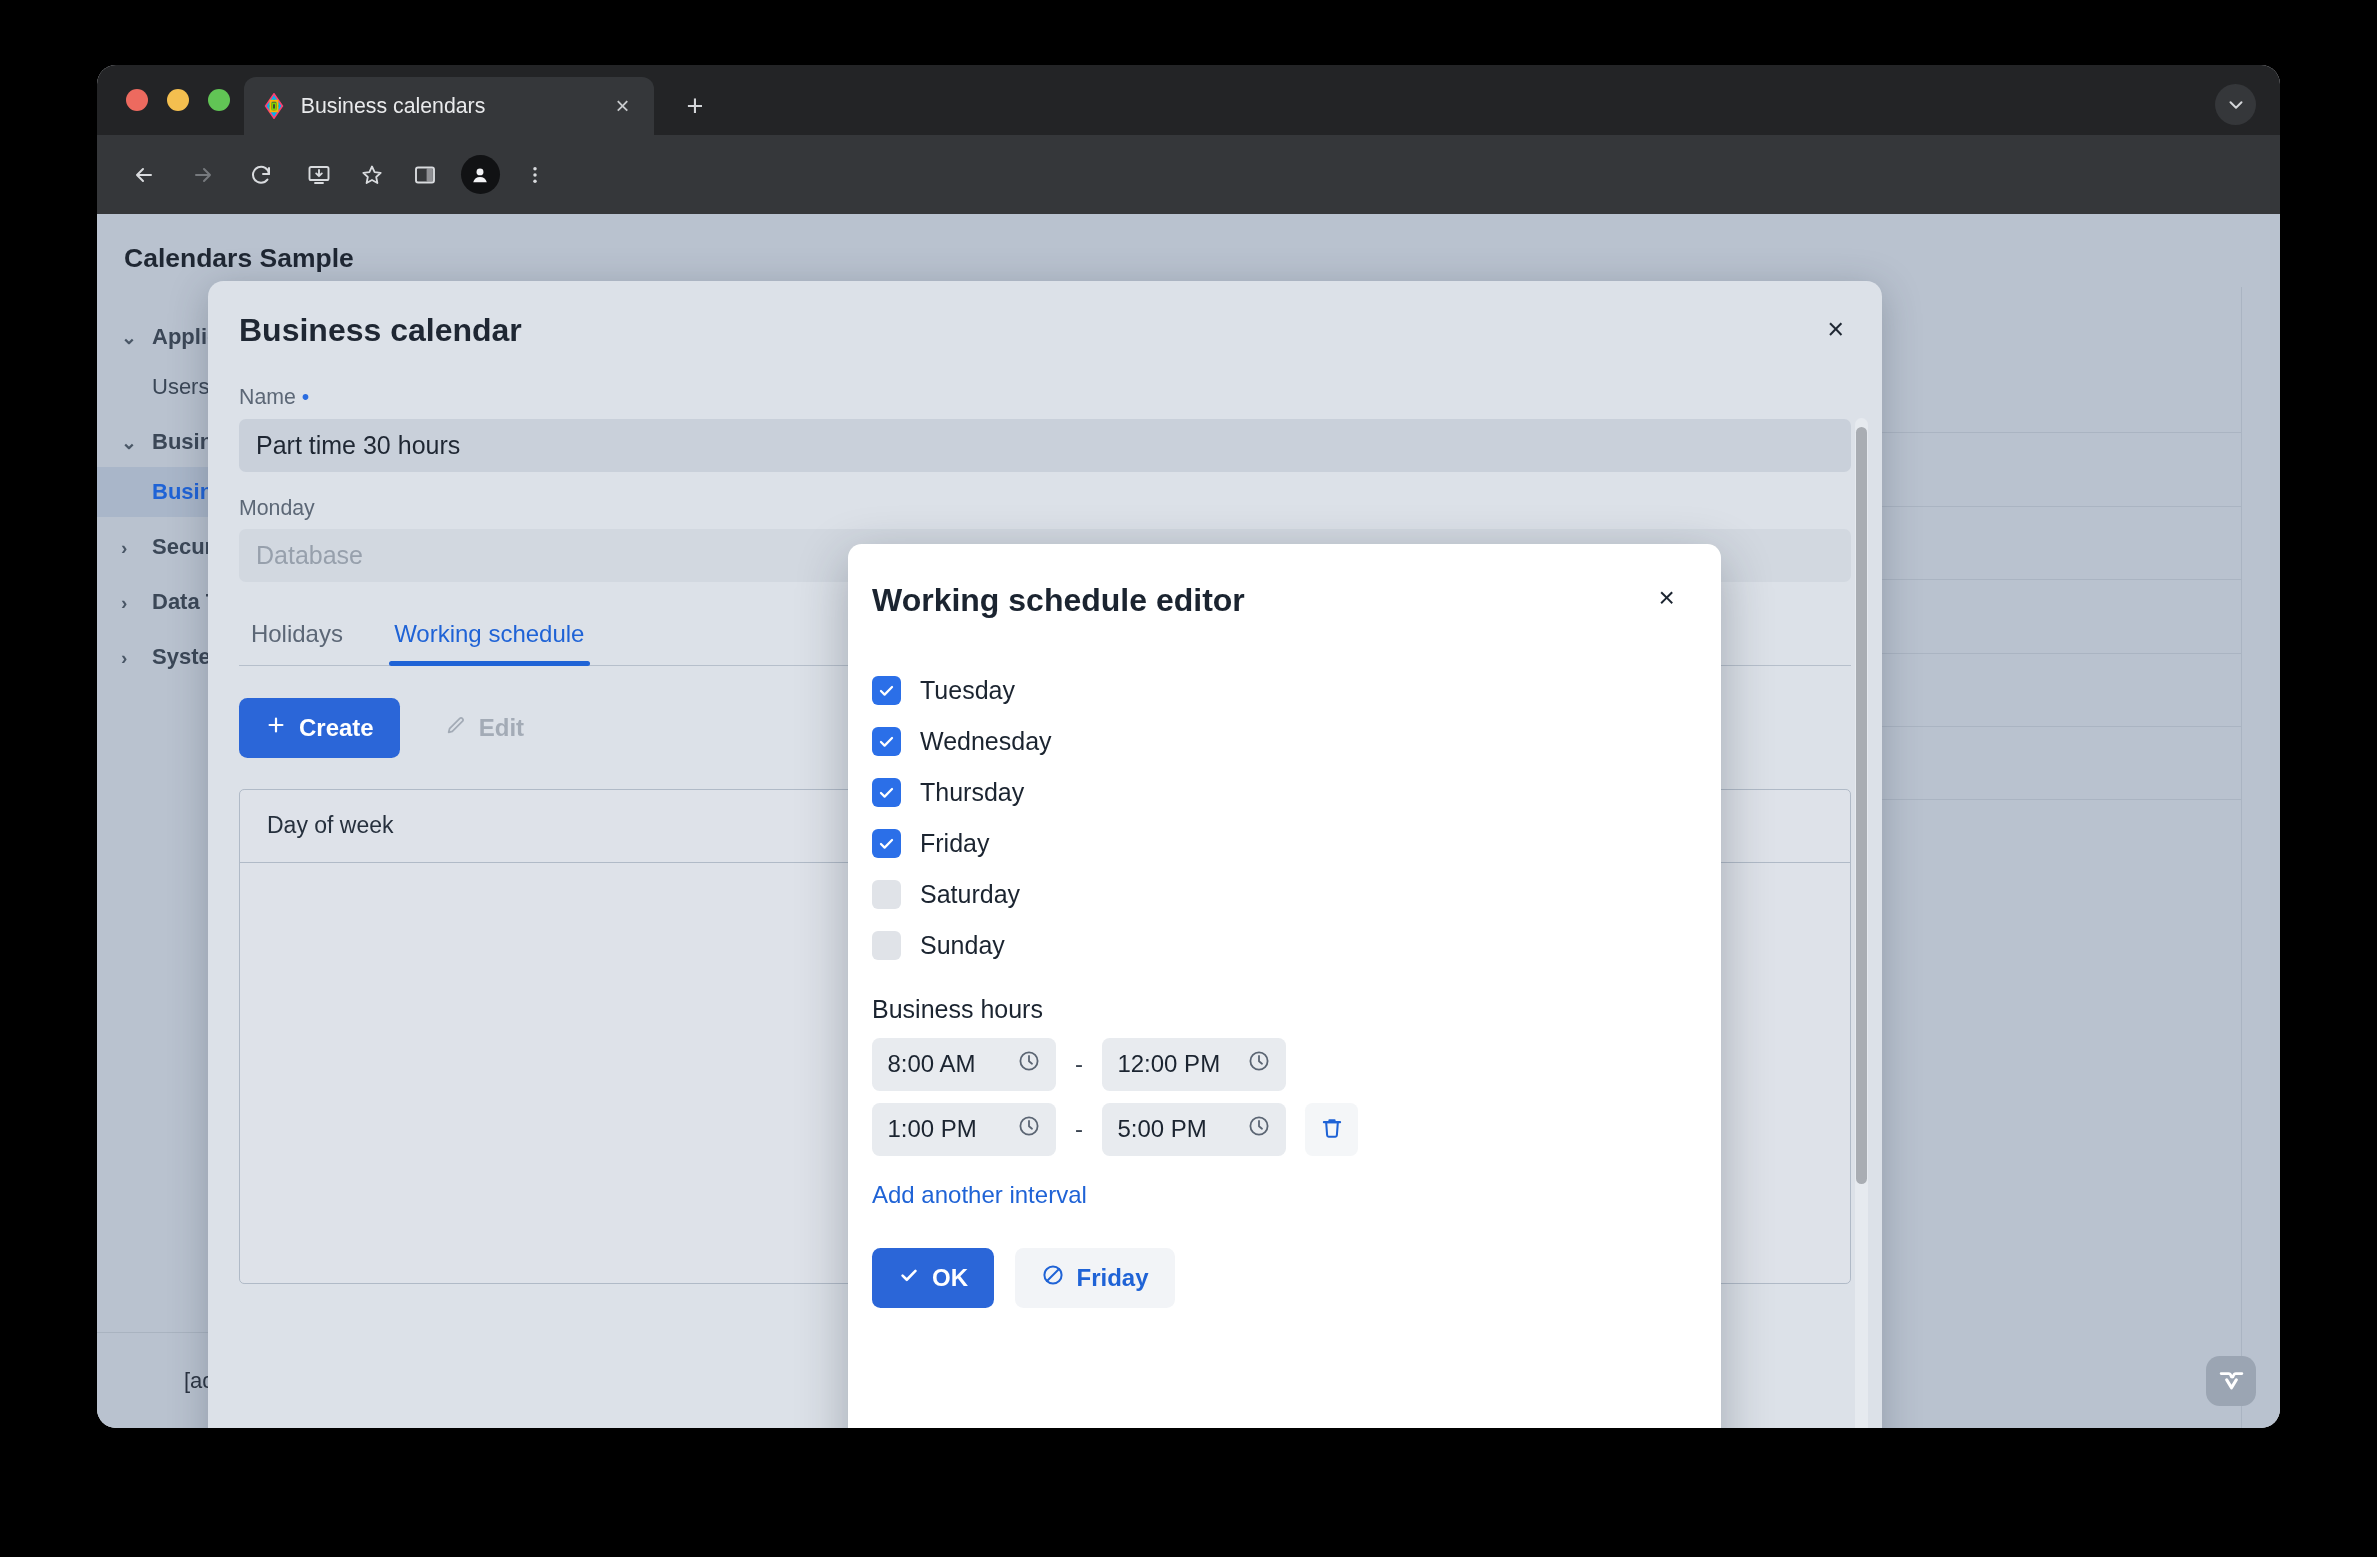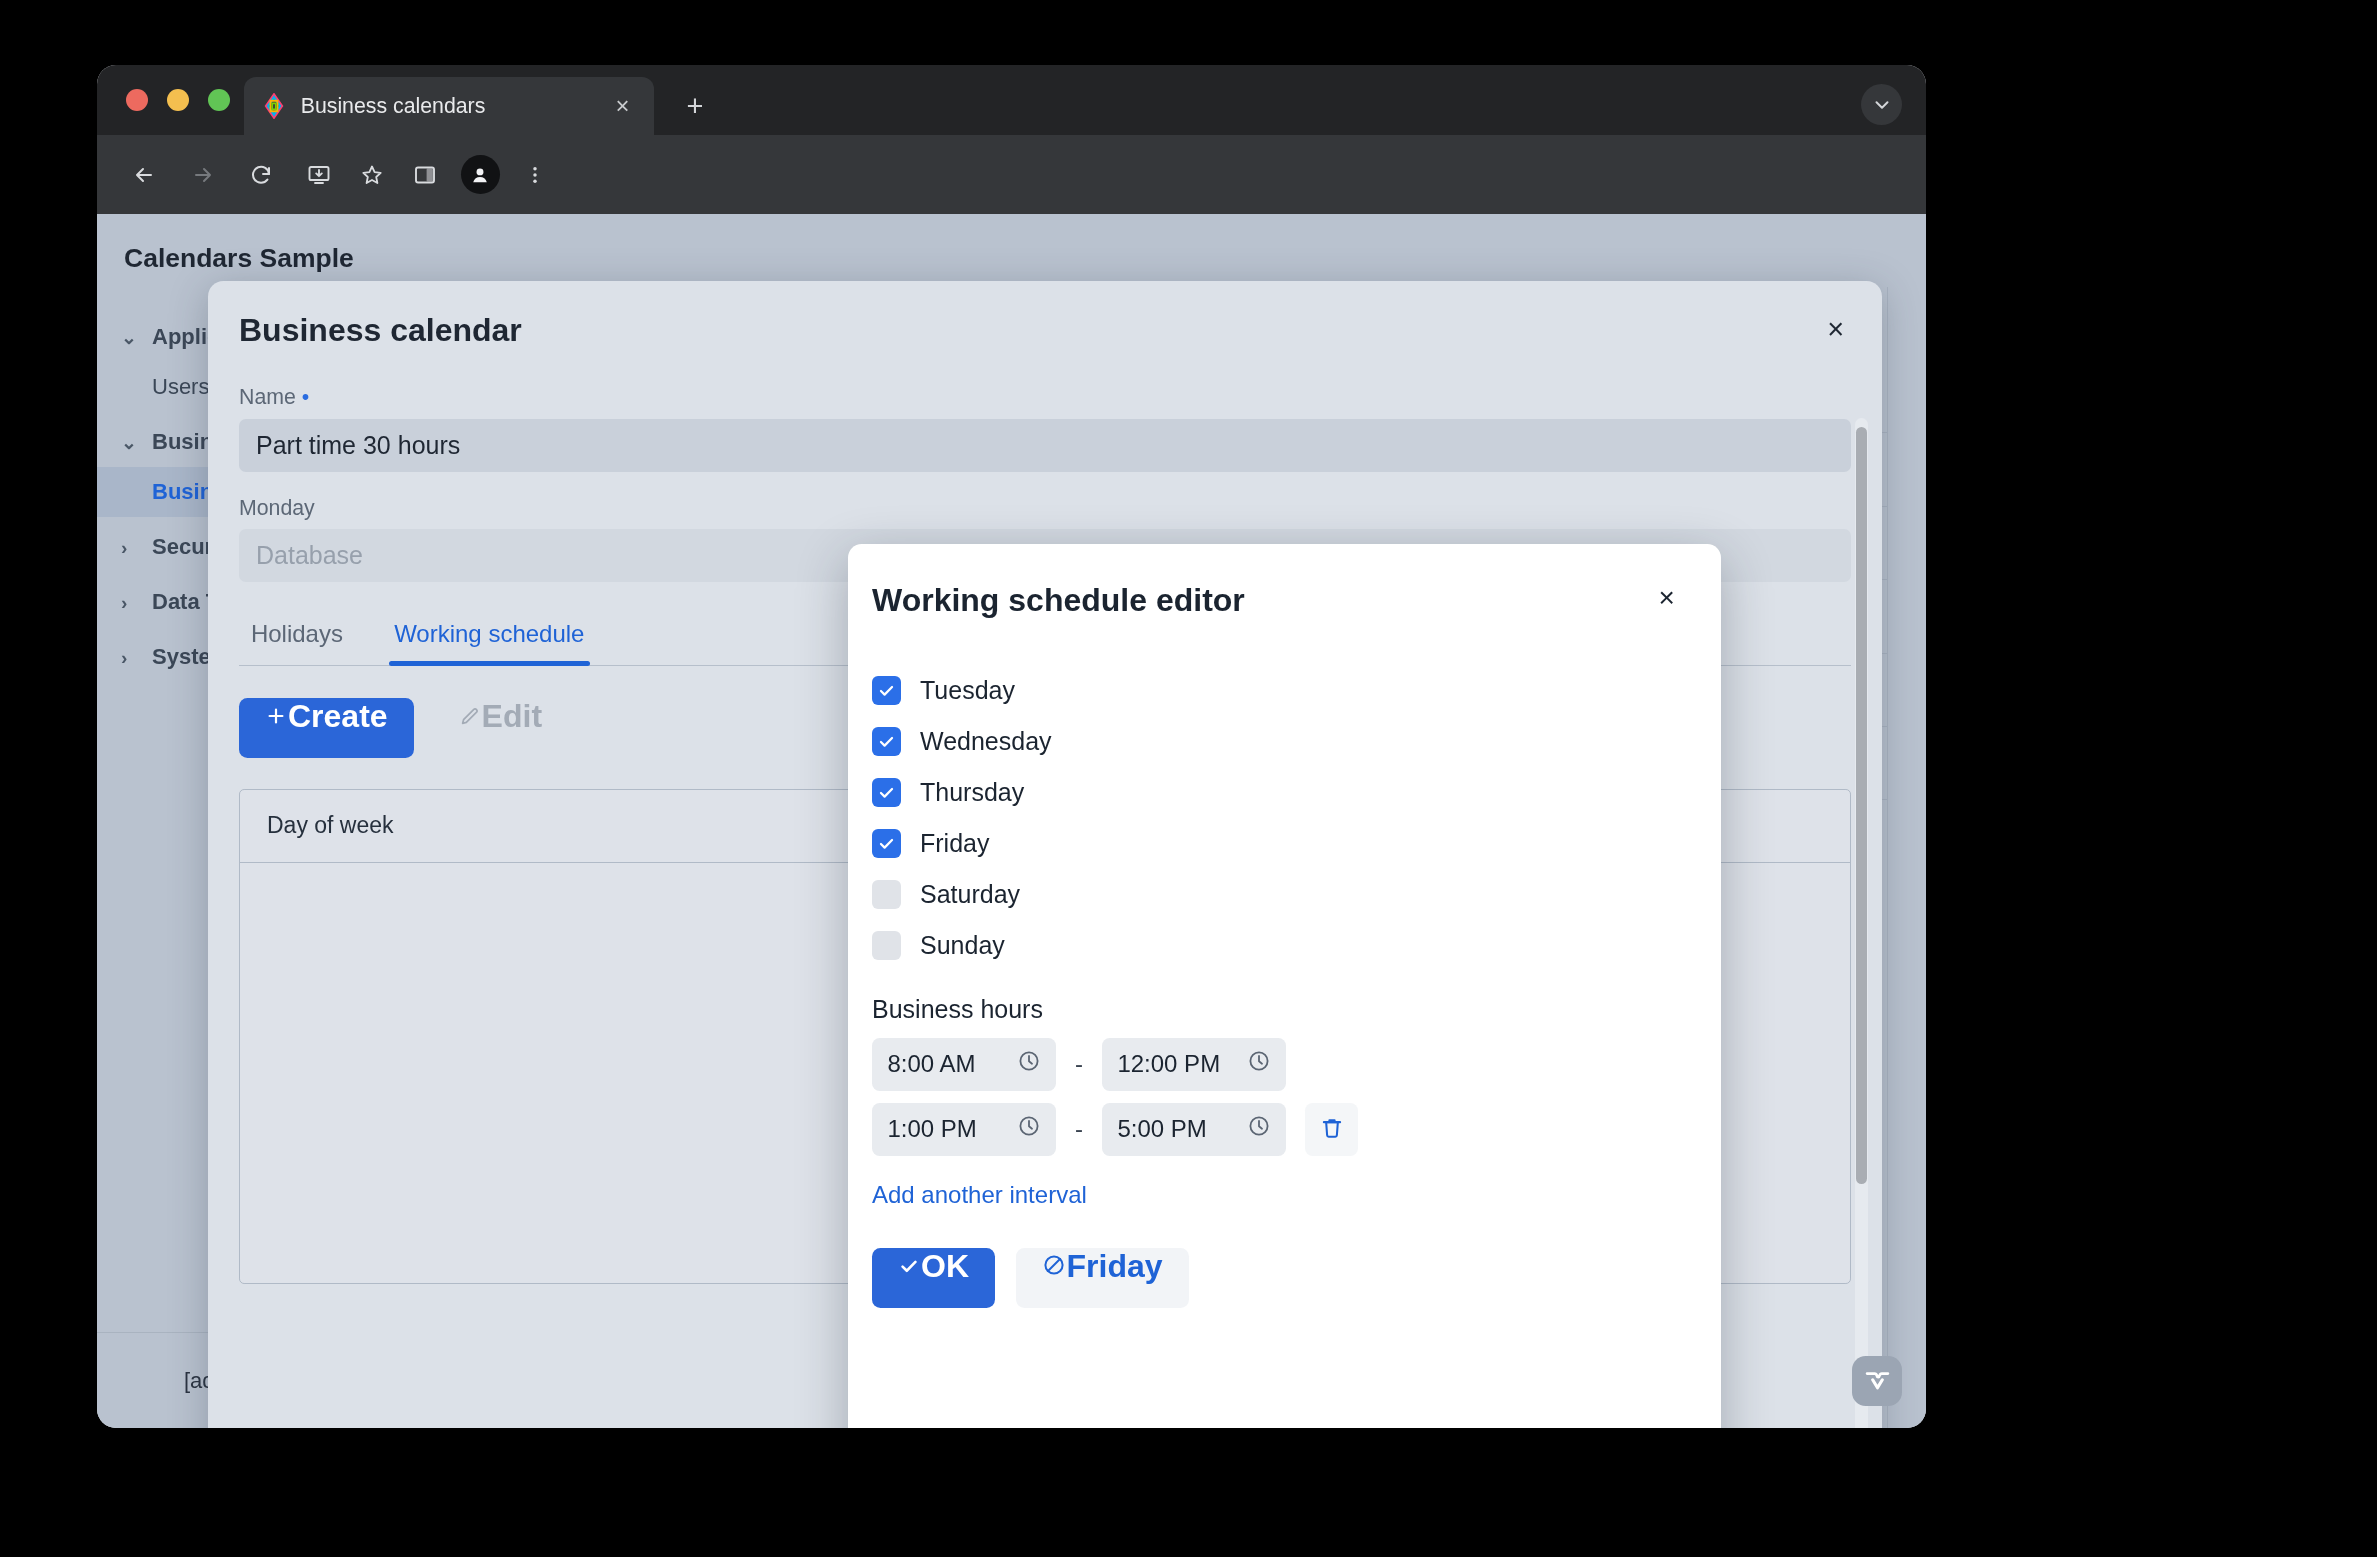--- a/index.html
+++ b/index.html
@@ -7,21 +7,21 @@
     width: 2377px; height: 1558px;
     background: #000;
     font-family: "Liberation Sans", sans-serif;
     overflow: hidden;
   }
 
   
   .browser {
     position: absolute;
     left: 97px; top: 65px;
-    width: 1829px; height: 1363px;
+    width: 2183px; height: 1363px;
     border-radius: 19px;
     overflow: hidden;
     background: #dfe3e9;
     box-shadow: 0 12px 41px rgba(0,0,0,.55);
   }
 
   
   .tabstrip {
     height: 70px;
     background: #232426;
@@ -183,22 +183,22 @@
     font-size: 24px; color: #5c6776; padding: 13.7px 5.1px 17px 5.1px;
     position: relative; white-space: nowrap;
   }
   .bc-tab.active { color: #1f63d6; }
   .bc-tab.active::after {
     content: ''; position: absolute; left: 0; right: 0; bottom: -0.9px;
     height: 4.3px; background: #1f63d6; border-radius: 2.6px;
   }
   .bc-actions { display: flex; gap: 19px; margin: 32px 0 31px 0; align-items: center; }
   .btn {
-    height: 60px; border-radius: 8.5px; display: inline-flex; align-items: flex-start;
-    gap: 1px; padding: 0 26px; font-size: 32px; font-weight: bold; white-space: nowrap;
+    height: 60px; border-radius: 8.5px; display: inline-flex; align-items: center;
+    gap: 12px; padding: 0 26px; font-size: 24px; font-weight: bold; white-space: nowrap;
   }
   .btn-primary { background: #2b66d8; color: #fff; }
   .btn-ghost-disabled { color: #a3abb6; }
   .bc-table {
     border: 0.9px solid #b0bac7; border-radius: 5.1px;
     height: 495px; background: rgba(255,255,255,.06);
   }
   .bc-th {
     height: 73px; border-bottom: 0.9px solid #b0bac7;
     display: flex; align-items: center; padding: 0 27px;

